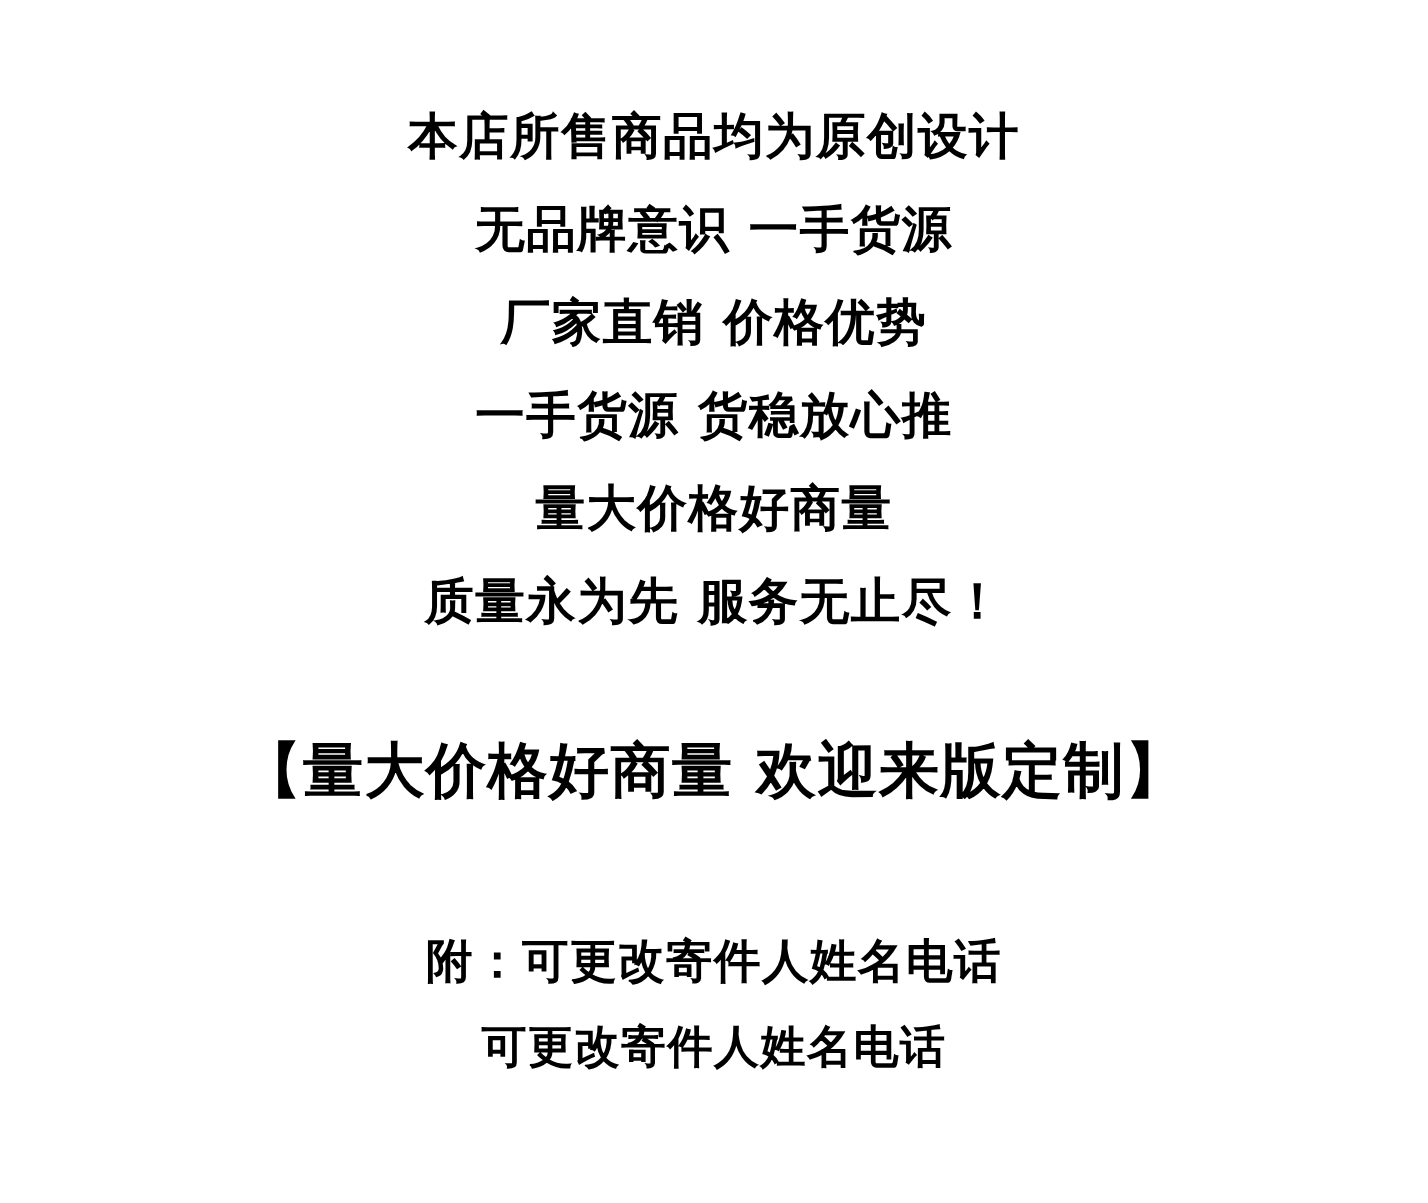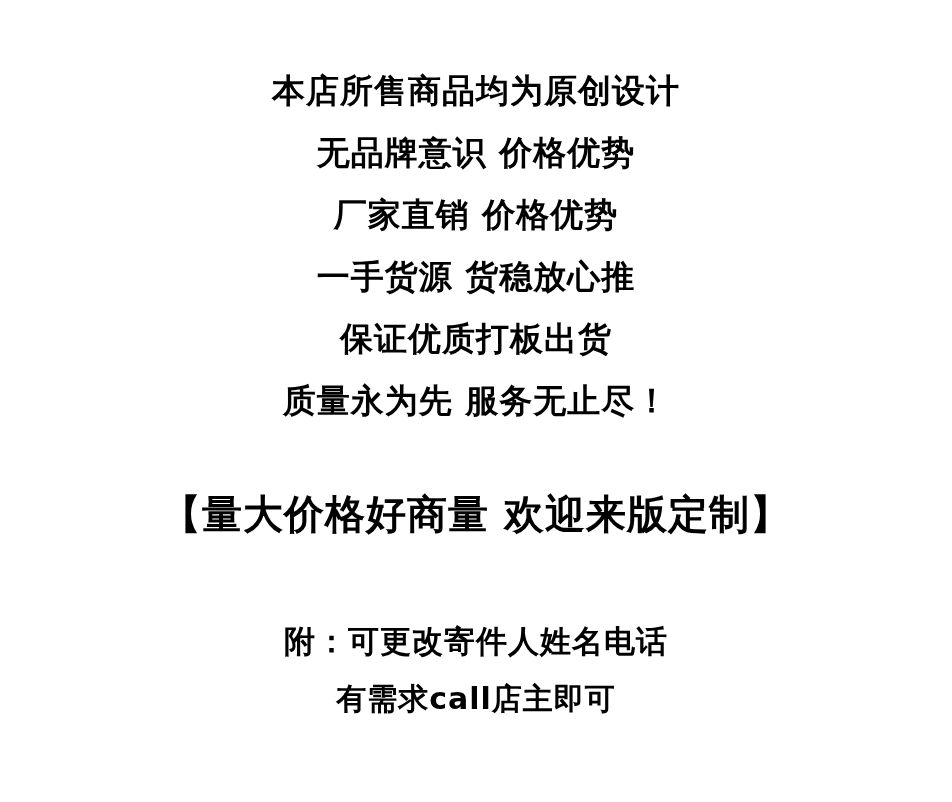--- a/index.html
+++ b/index.html
@@ -60,29 +60,29 @@
     font-size: 30px;
   }
 </style>
 </head>
 <body>
 
 <div class="page">
 
   <div class="block claims">
     <div class="line">本店所售商品均为原创设计</div>
-    <div class="line">无品牌意识 价格优势</div>
+    <div class="line">无品牌意识 一手货源</div>
     <div class="line">厂家直销 价格优势</div>
     <div class="line">一手货源 货稳放心推</div>
-    <div class="line">保证优质打板出货</div>
+    <div class="line">量大价格好商量</div>
     <div class="line">质量永为先 服务无止尽！</div>
   </div>
 
   <div class="block bracket">
     <div class="line">【量大价格好商量 欢迎来版定制】</div>
   </div>
 
   <div class="block appendix">
     <div class="line first">附：可更改寄件人姓名电话</div>
-    <div class="line second">有需求call店主即可</div>
+    <div class="line second">可更改寄件人姓名电话</div>
   </div>
 
 </div>
 
 </body></html>

